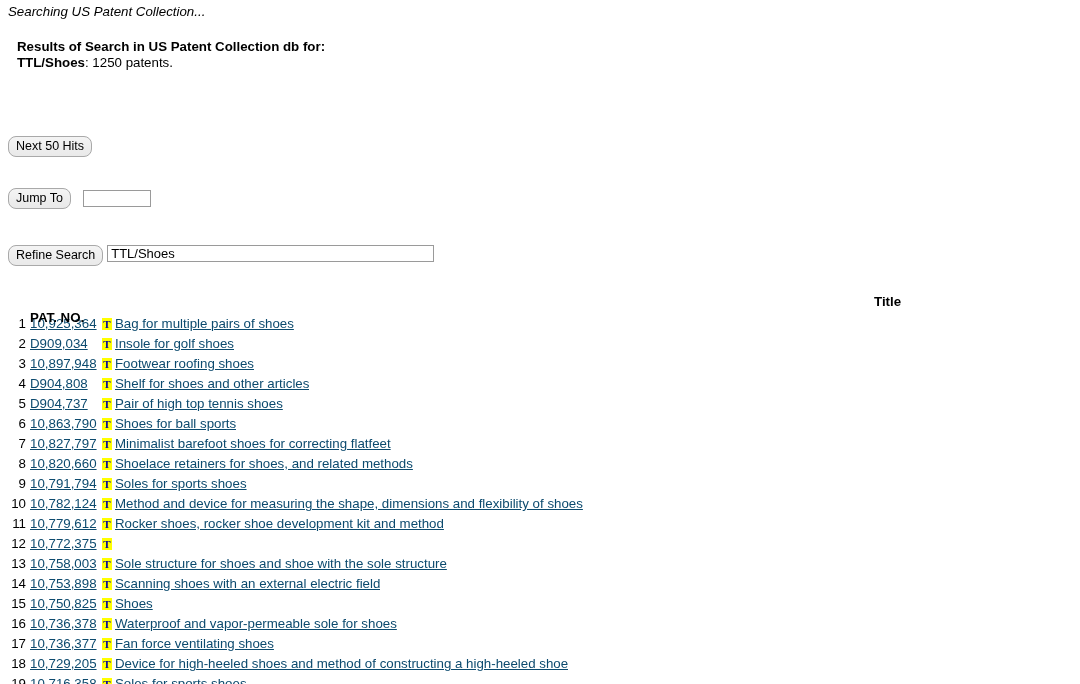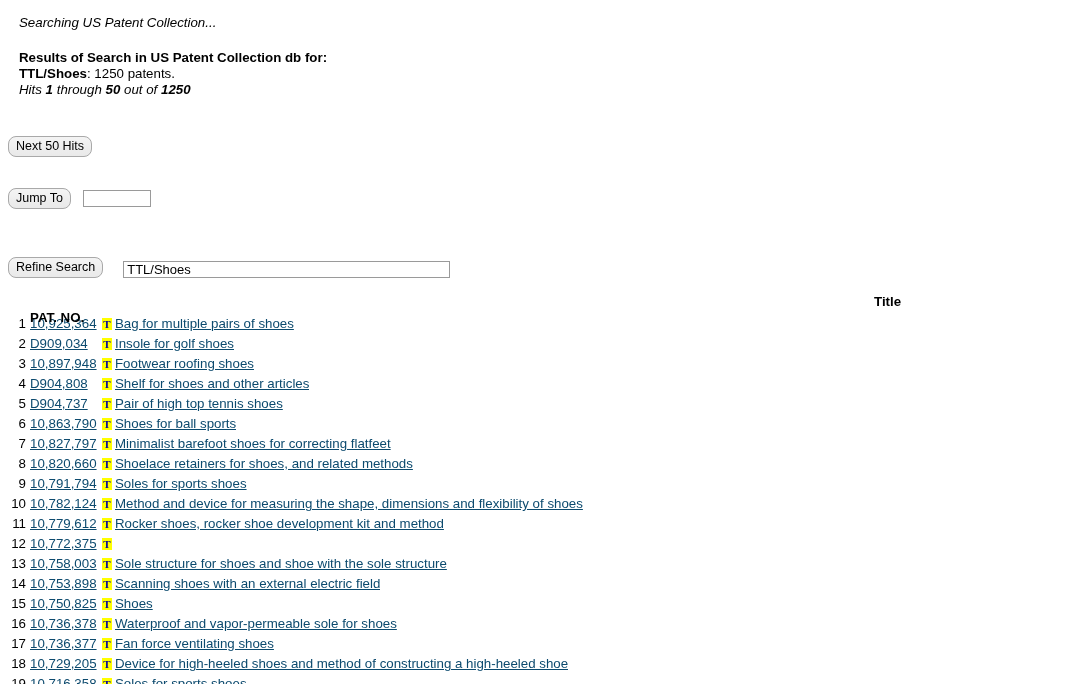--- a/index.html
+++ b/index.html
@@ -11,39 +11,40 @@
     width: 1080px;
     height: 684px;
     overflow: hidden;
     font-family: "Liberation Sans", sans-serif;
     font-size: 13.3px;
     color: #000000;
     position: relative;
   }
 
   .page {
-    padding: 11px;
+    padding: 0;
     margin: 0;
   }
 
   
   .status-line {
     font-style: italic;
     font-size: 13.3px;
     margin: 0;
     padding: 4px 0 0 8px;
     line-height: 16px;
     color: #000;
   }
 
   
   .results-block {
     padding: 0 0 0 8px;
     margin-top: 19px;
     line-height: 16px;
+    margin-left: 9px;
   }
   .results-line {
     font-size: 13.3px;
     white-space: nowrap;
   }
   .results-line.l1 { font-weight: bold; }
   .results-line.l2 { font-weight: normal; }
   .results-line.l2 .q { font-weight: bold; }
   .results-line.l3 {
     font-style: italic;
@@ -60,24 +61,23 @@
   .ctl-jump {
     position: absolute;
     left: 8px;
     top: 188px;
     display: flex;
     align-items: center;
   }
   .ctl-refine {
     position: absolute;
     left: 8px;
-    top: 257px;
+    top: 245px;
     display: flex;
-    align-items: flex-end;
-    gap: 16px;
+    align-items: flex-start;
   }
 
   button.btn {
     font-family: "Liberation Sans", sans-serif;
     font-size: 12.5px;
     color: #000;
     background: #efefef;
     background-image: linear-gradient(#f4f4f4, #e9e9e9);
     border: 1px solid #a9a9a9;
     border-radius: 8px;
@@ -176,21 +176,20 @@
 </head>
 <body>
 
 <div class="page">
 
   <div class="status-line">Searching US Patent Collection...</div>
 
   <div class="results-block">
     <div class="results-line l1">Results of Search in US Patent Collection db for:</div>
     <div class="results-line l2"><span class="q">TTL/Shoes</span><span>: 1250 patents.</span></div>
-    <div class="results-line l3"><span>Hits </span><b>1</b><span> through </span><b>50</b><span> out of </span><b>1250</b></div>
   </div>
 
   <div class="ctl-next">
     <button class="btn" type="button">Next 50 Hits</button>
   </div>
 
   <div class="ctl-jump">
     <button class="btn" type="button">Jump To</button>
     <input class="tf jump" type="text" value="" style="">
   </div>

